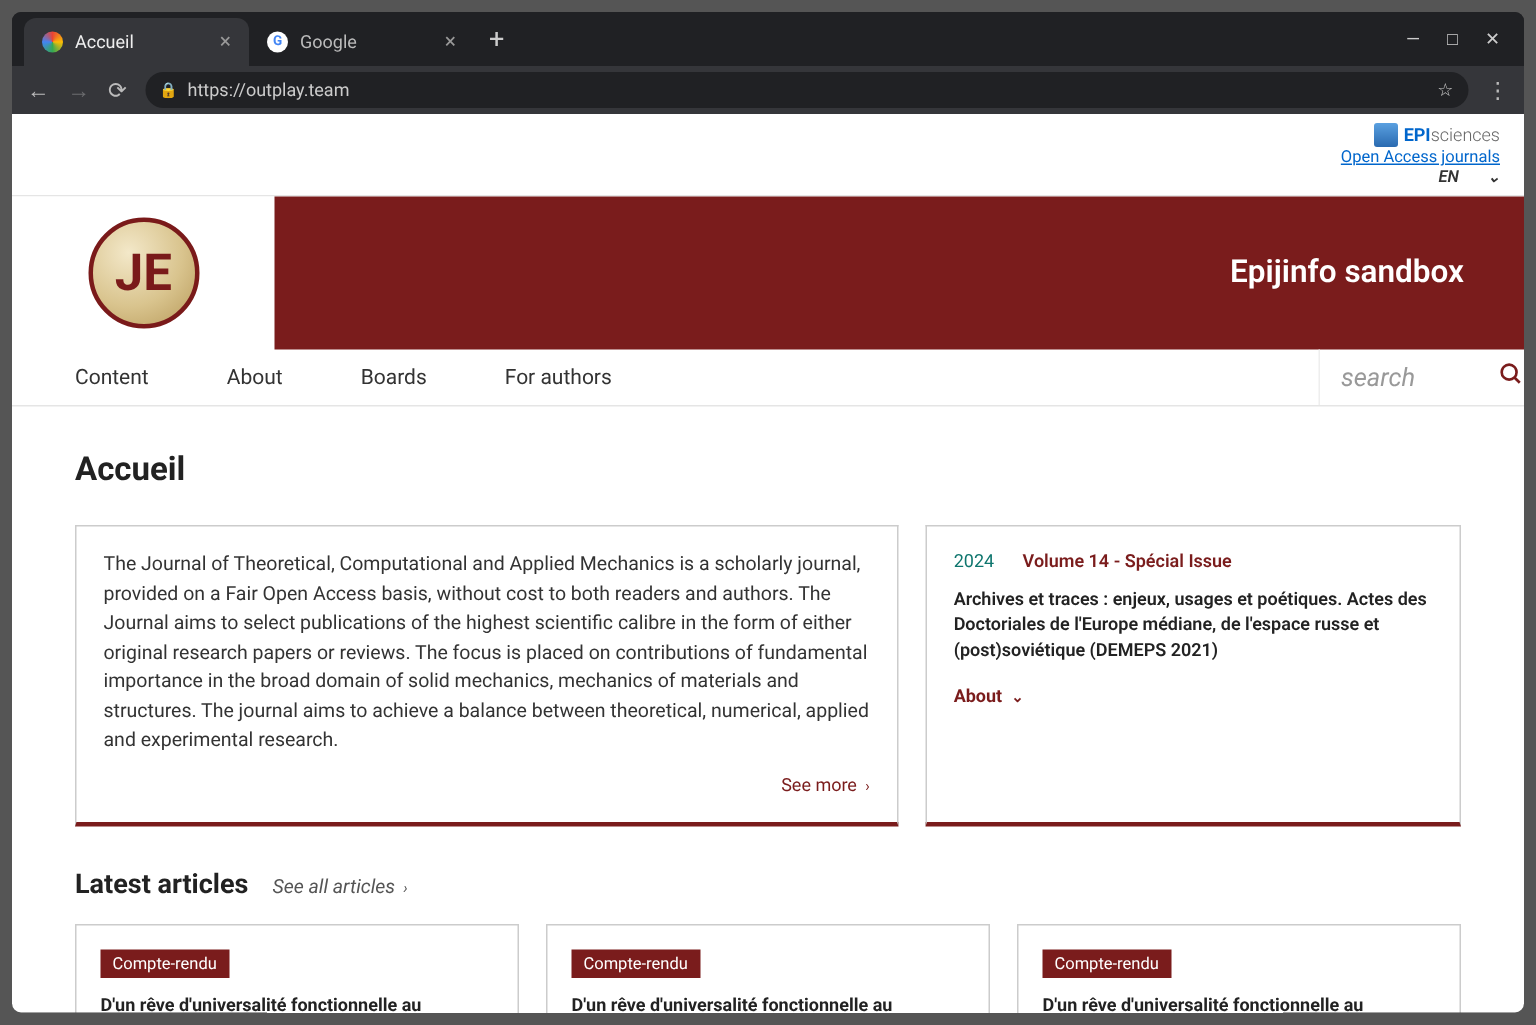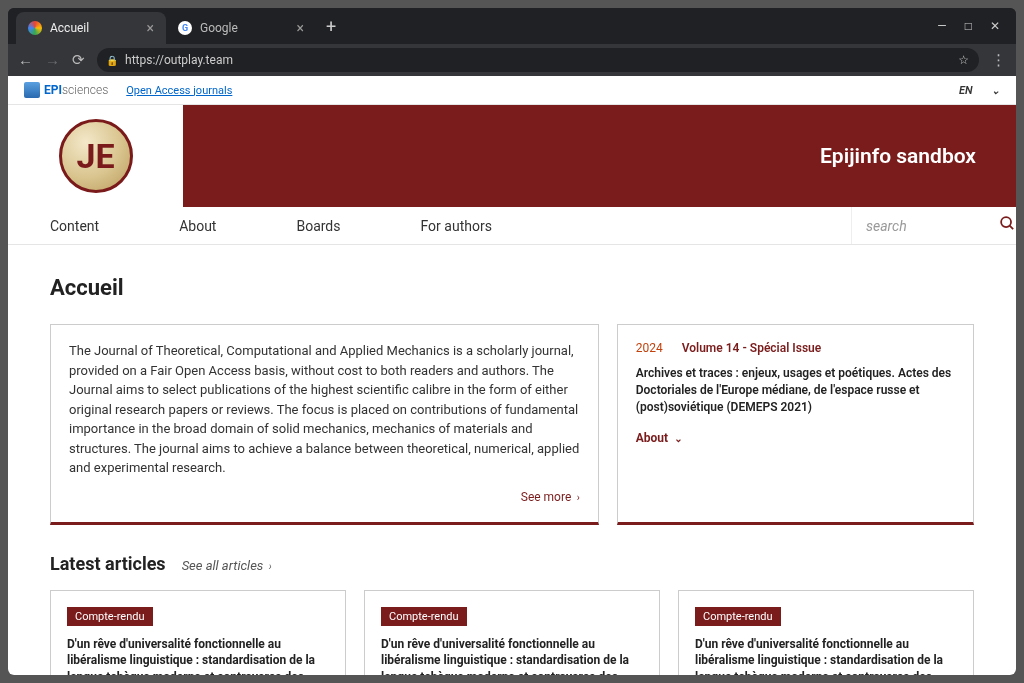--- a/index.html
+++ b/index.html
@@ -9,43 +9,43 @@
   .tab { display: flex; align-items: center; gap: 8px; padding: 0 12px; height: 32px; margin-top: 4px; font-size: 12px; color: #bbb; border-radius: 8px 8px 0 0; min-width: 150px; }
   .tab.active { background: #35363a; color: #eee; }
   .tab-close { color: #999; font-size: 14px; margin-left: auto; cursor: pointer; }
   .newtab { color: #ccc; font-size: 18px; padding: 0 10px; cursor: pointer; }
   .winctl { margin-left: auto; display: flex; gap: 18px; color: #ccc; font-size: 12px; padding-right: 8px; }
   .addrbar { display: flex; align-items: center; background: #35363a; height: 32px; padding: 0 10px; gap: 12px; }
   .navicon { color: #bbb; font-size: 15px; cursor: pointer; }
   .addrinput { flex: 1; background: #202124; border-radius: 14px; height: 24px; display: flex; align-items: center; padding: 0 10px; color: #ccc; font-size: 12px; gap: 6px; }
   .lock { font-size: 10px; }
   .page { flex: 1; background: #fff; overflow: auto; }
-  .topbar { display: flex; align-items: center; padding: 6px 16px; border-bottom: 1px solid #e5e5e5; font-size: 12px; }
+  .topbar { display: flex; align-items: flex-end; padding: 6px 16px; border-bottom: 1px solid #e5e5e5; font-size: 12px; flex-direction: column; }
   .epi { display: flex; align-items: center; gap: 4px; color: #0066cc; font-weight: 500; }
   .epi-icon { width: 16px; height: 16px; background: linear-gradient(#5aa0e0, #2a6ab0); border-radius: 2px; }
   .oaj { margin-left: 18px; color: #0066cc; text-decoration: underline; font-size: 11px; }
   .lang { margin-left: auto; color: #333; font-size: 11px; font-weight: 600; display: flex; align-items: center; gap: 16px; cursor: pointer; font-style: italic; }
   .banner { display: flex; }
   .logo-box { width: 175px; height: 102px; background: #fff; display: flex; align-items: center; justify-content: center; }
   .logo { width: 74px; height: 74px; border-radius: 50%; background: radial-gradient(circle at 35% 30%, #f3e8c9 0%, #d9c48e 55%, #b89a5a 100%); border: 3px solid #7a1a1a; display: flex; align-items: center; justify-content: center; color: #7a1a1a; font-size: 34px; font-family: Georgia, serif; font-weight: bold; }
   .banner-right { flex: 1; background: #7a1c1c; display: flex; align-items: center; justify-content: flex-end; padding-right: 40px; color: #fff; font-size: 21px; font-weight: 600; }
-  .menubar { display: flex; align-items: center; border-bottom: 1px solid #e5e5e5; height: 38px; padding-left: 42px; gap: 28px; }
+  .menubar { display: flex; align-items: center; border-bottom: 1px solid #e5e5e5; height: 38px; padding-left: 42px; }
   .menuitem { padding: 0 26px; font-size: 14px; color: #333; cursor: pointer; }
   .menuitem:first-child { padding-left: 0; }
-  .searchbox { margin-left: auto; display: flex; align-items: center; gap: 10px; padding: 0 14px; font-style: italic; color: #999; font-size: 14px; border-left: 1px solid #eee; height: 100%; width: 120px; }
+  .searchbox { margin-left: auto; display: flex; align-items: center; gap: 10px; padding: 0 14px; font-style: italic; color: #999; font-size: 17px; border-left: 1px solid #eee; height: 100%; width: 120px; }
   .search-icon { color: #7a1c1c; font-size: 16px; cursor: pointer; }
   .submit { background: #7a1c1c; color: #fff; font-weight: 600; font-size: 13px; height: 100%; padding: 0 24px; display: flex; align-items: center; cursor: pointer; }
   .content { padding: 30px 42px 40px; }
   .h1 { font-size: 22px; font-weight: 700; color: #222; margin-bottom: 24px; }
   .row { display: flex; gap: 18px; margin-bottom: 28px; }
   .card { border: 1px solid #ccc; border-bottom: 3px solid #7a1c1c; padding: 16px 18px; }
   .card.left { flex: 1.6; font-size: 13px; color: #333; line-height: 1.5; }
   .card.right { flex: 1; font-size: 12px; color: #333; }
   .seemore { text-align: right; color: #7a1c1c; font-size: 12px; margin-top: 10px; cursor: pointer; }
-  .vol-year { color: #c2410c; font-size: 12px; }
+  .vol-year { color: #0f766e; font-size: 12px; }
   .vol-link { color: #7a1c1c; font-weight: 600; margin-left: 16px; font-size: 12px; cursor: pointer; }
   .vol-title { font-size: 12px; font-weight: 600; color: #222; margin-top: 10px; line-height: 1.4; }
   .about-link { color: #7a1c1c; font-weight: 700; font-size: 12px; margin-top: 16px; display: inline-block; cursor: pointer; }
   .section-head { display: flex; align-items: baseline; gap: 16px; margin-bottom: 16px; }
   .h2 { font-size: 18px; font-weight: 700; color: #222; }
   .see-all { color: #555; font-style: italic; font-size: 13px; cursor: pointer; }
   .articles { display: flex; gap: 18px; }
   .article { flex: 1; border: 1px solid #ccc; border-bottom: 3px solid #7a1c1c; padding: 14px 16px; }
   .badge { display: inline-block; background: #7a1c1c; color: #fff; font-size: 11px; padding: 3px 8px; margin-bottom: 10px; }
   .art-title { font-size: 12px; font-weight: 700; color: #222; line-height: 1.4; margin-bottom: 8px; }

